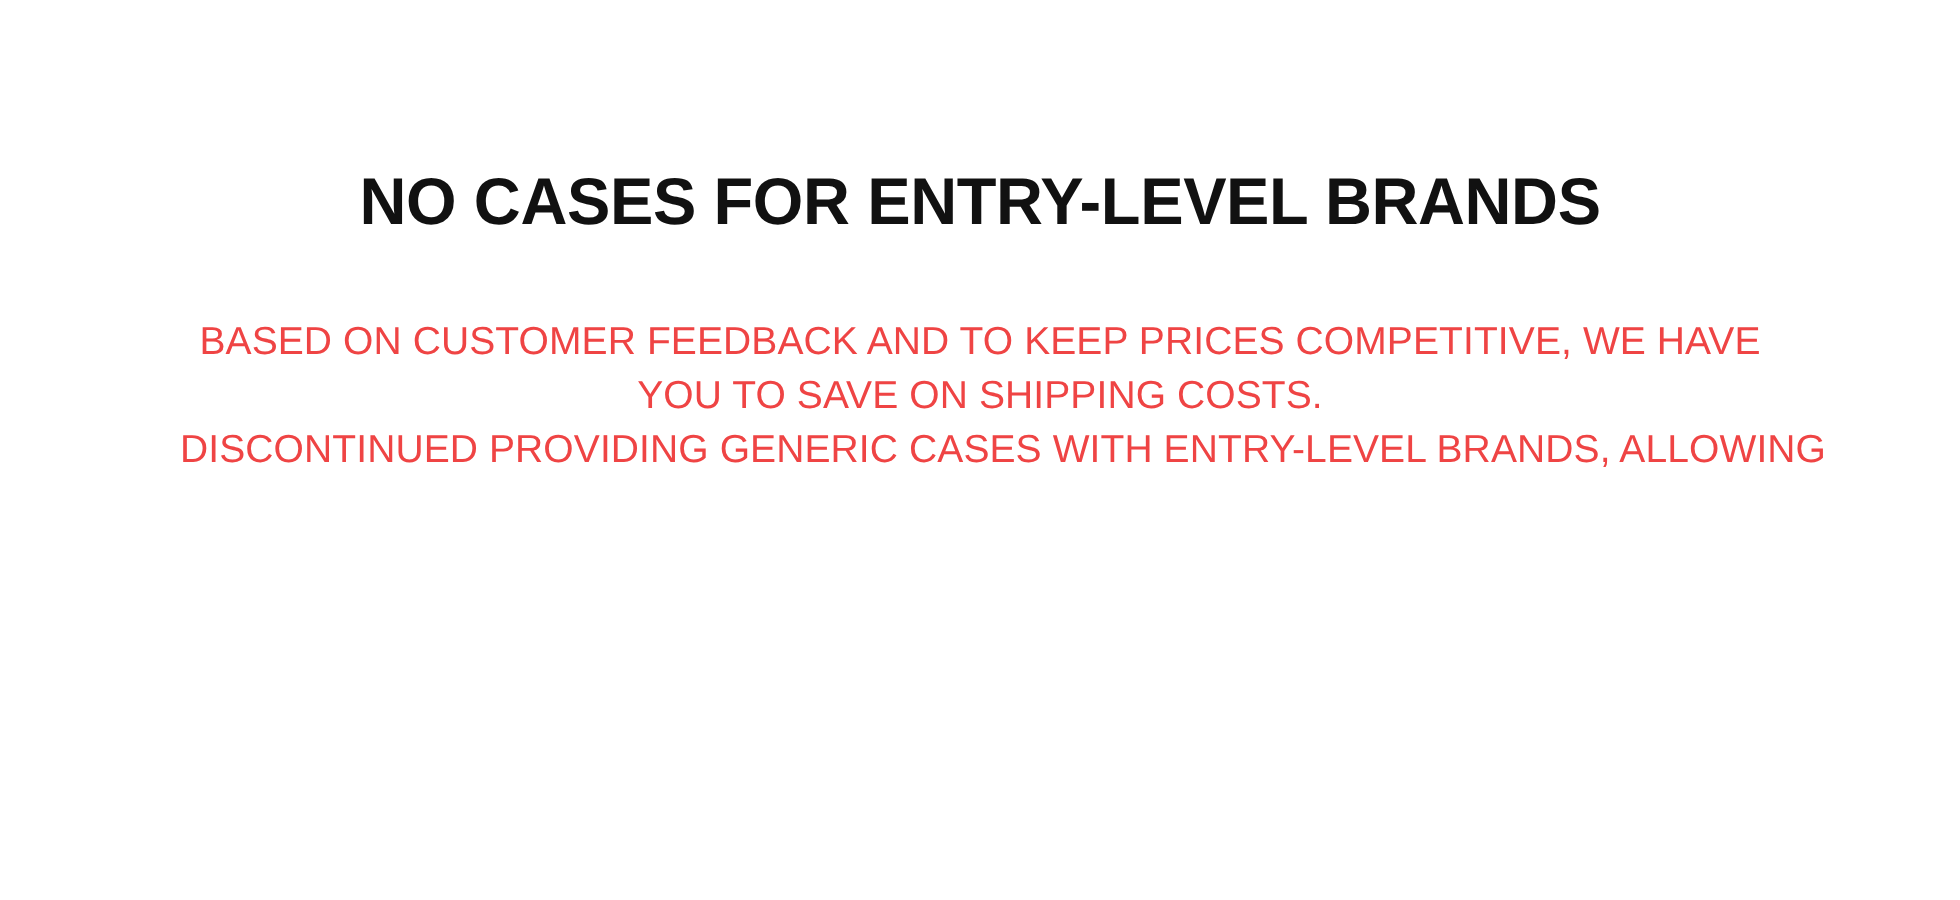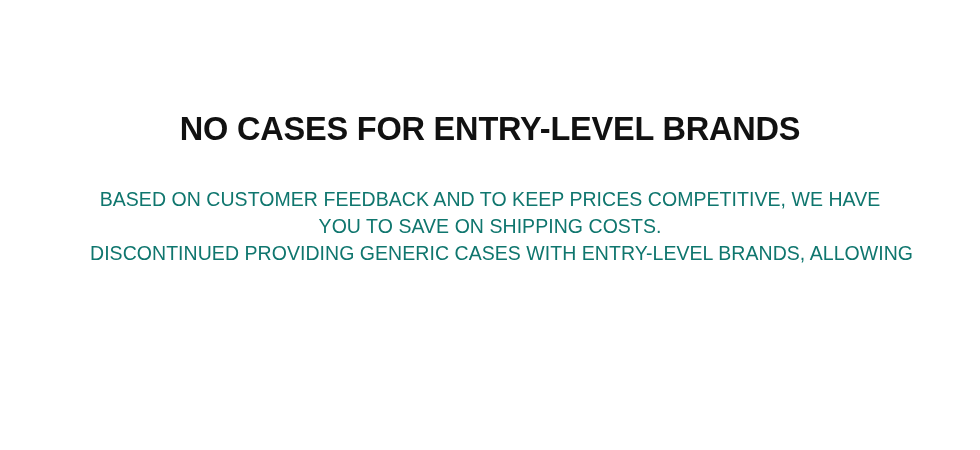--- a/index.html
+++ b/index.html
@@ -18,21 +18,21 @@
 
   .notice-banner {
     width: 980px;
     height: 450px;
     box-sizing: border-box;
     background: #ffffff;
     display: flex;
     flex-direction: column;
     align-items: center;
     justify-content: flex-start;
-    padding-top: 112px;
+    padding-top: 84px;
   }
 
   .notice-heading {
     margin: 0;
     font-family: "Liberation Sans", sans-serif;
     font-size: 33px;
     font-weight: 700;
     line-height: 34px;
     letter-spacing: -0.2px;
     color: #111111;
@@ -46,21 +46,21 @@
   .notice-body {
     margin: 15px;
     padding: 0;
     margin-top: 40px;
     width: 800px;
     font-family: "Liberation Sans", sans-serif;
     font-size: 19.5px;
     font-weight: 400;
     line-height: 27px;
     letter-spacing: 0.05px;
-    color: #0f766e;
+    color: #ef4444;
     text-align: center;
     text-transform: uppercase;
   }
 
   .notice-body .body-line {
     display: block;
     white-space: nowrap;
   }
 </style>
 </head>

